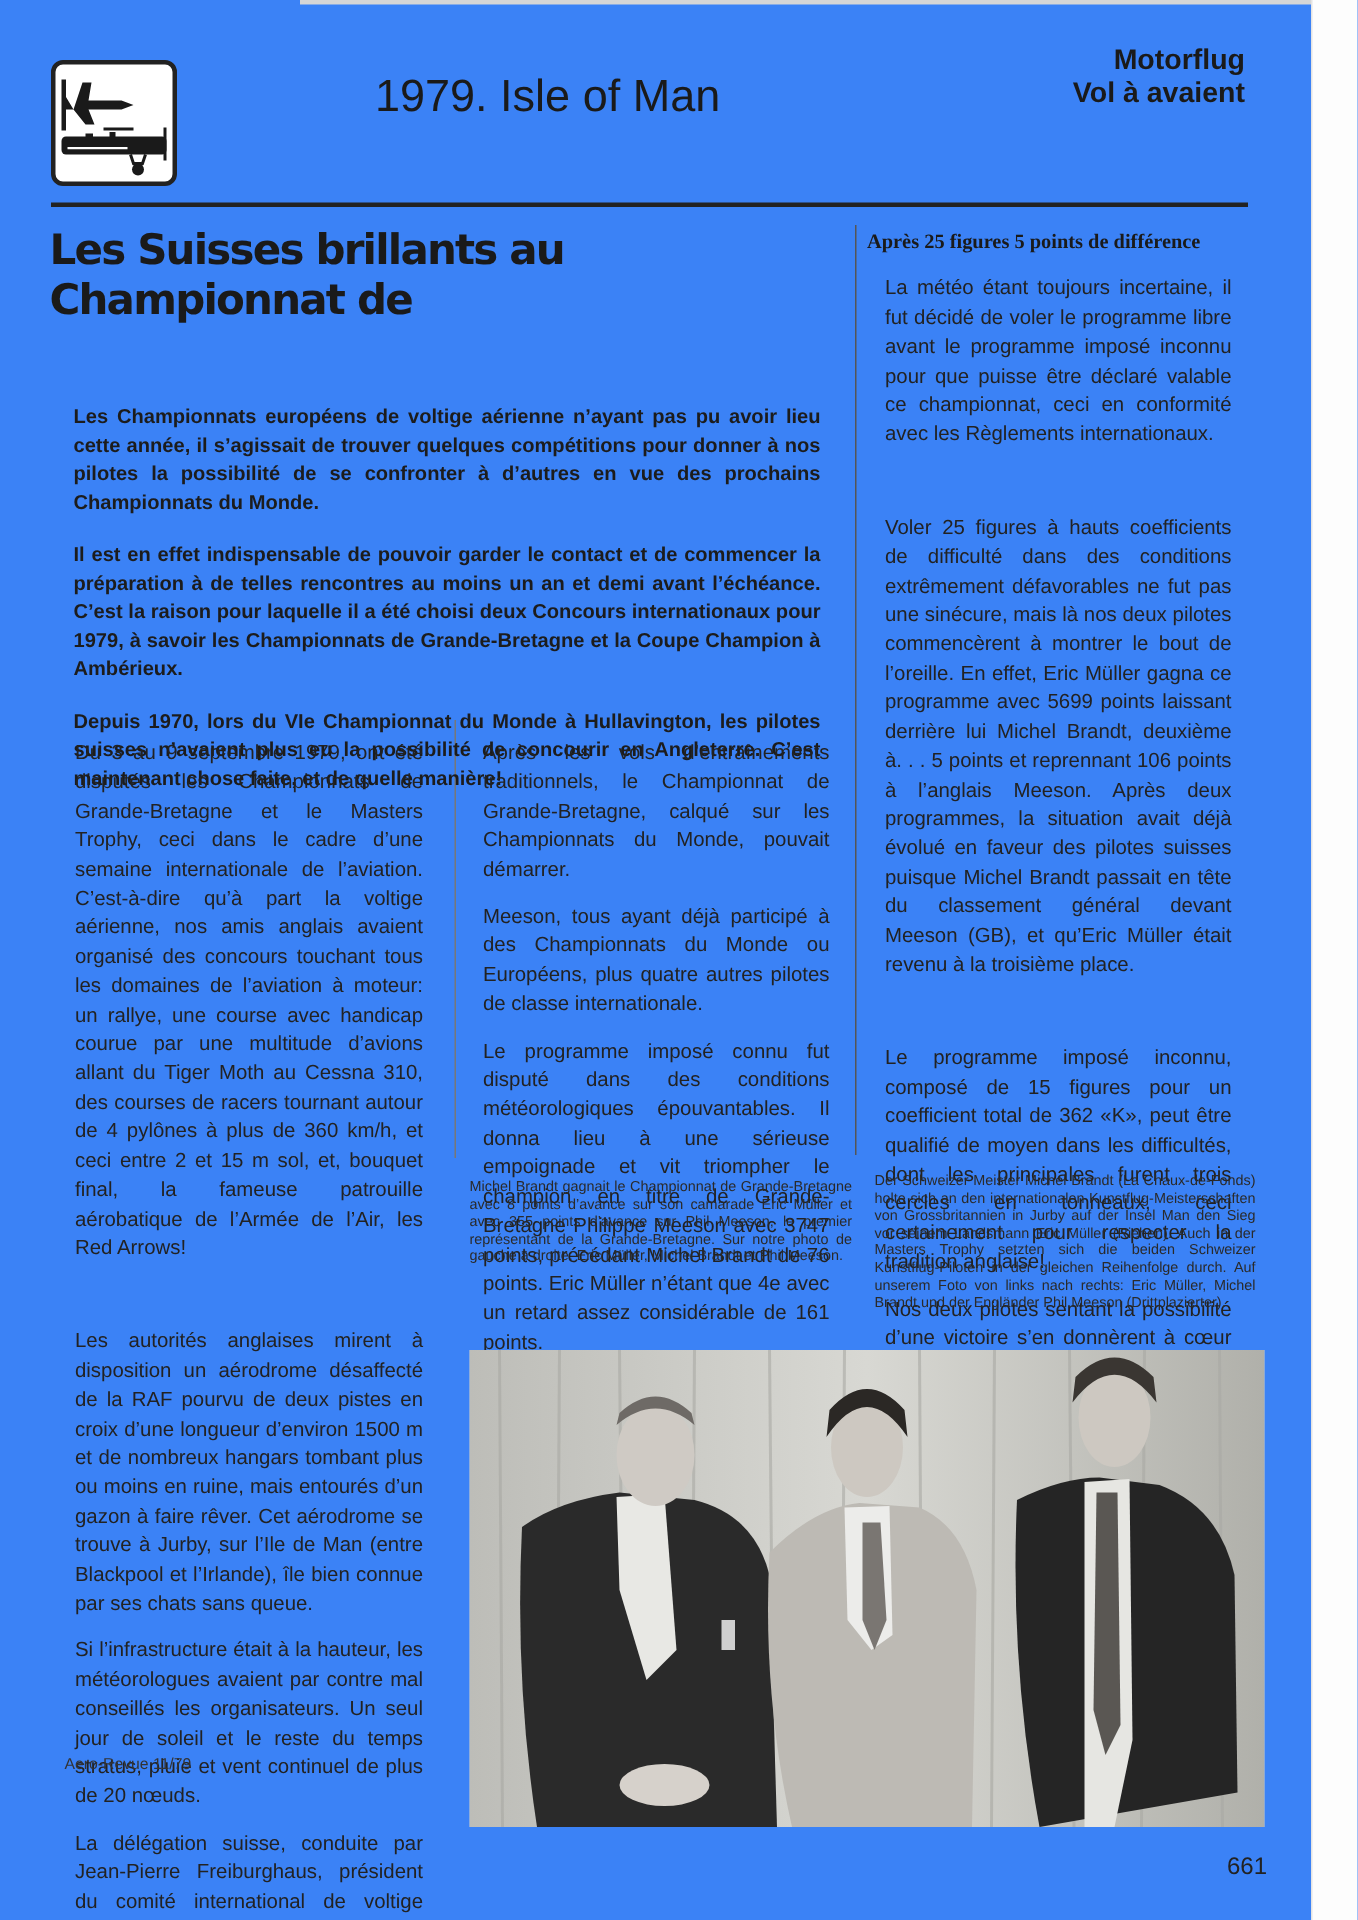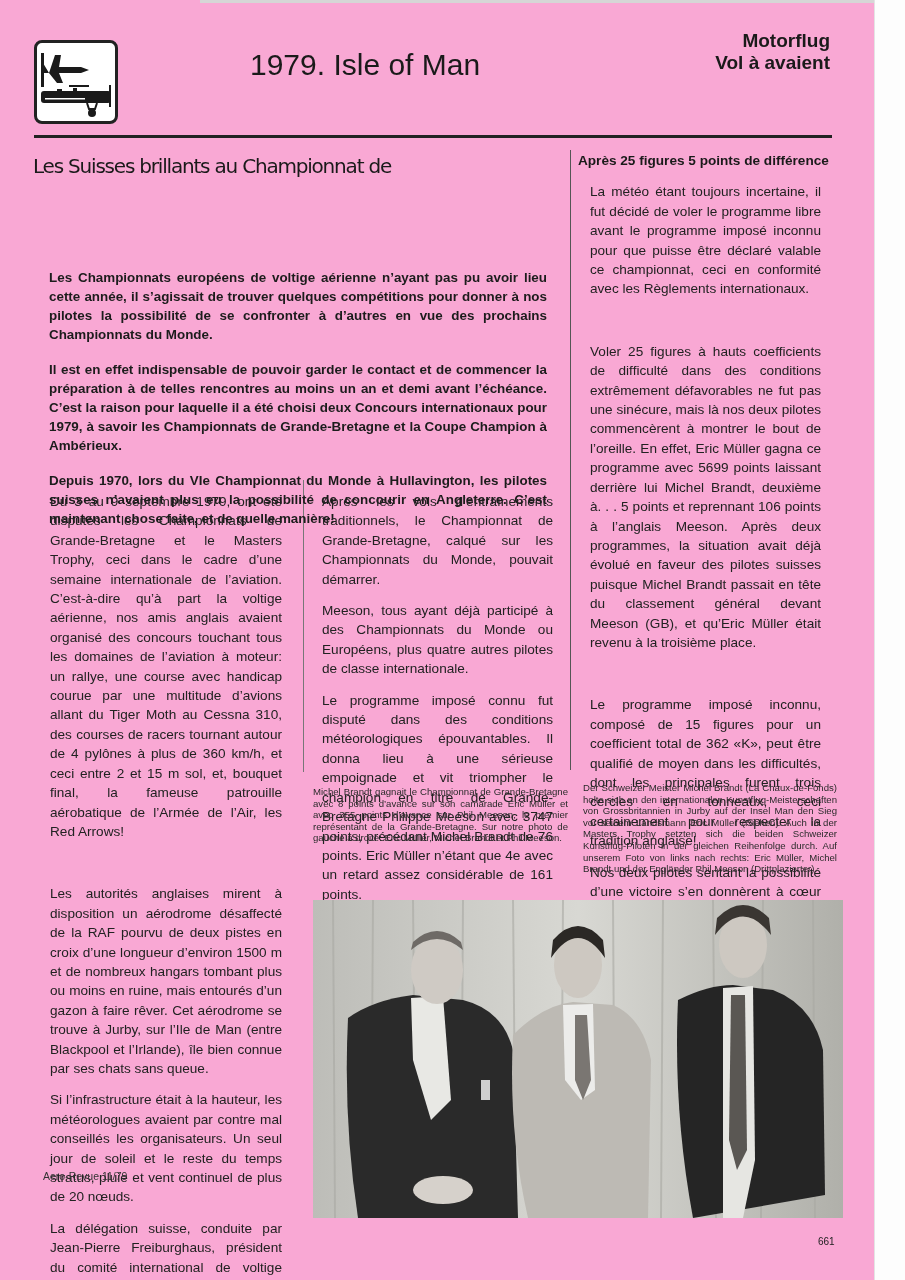--- a/index.html
+++ b/index.html
@@ -3,57 +3,57 @@
 <meta charset="utf-8">
 <style>
   html, body { margin: 0; padding: 0; }
   body {
     width: 905px; height: 1280px; overflow: hidden;
     background: #f7f7f5;
     font-family: "Liberation Sans", "DejaVu Sans", sans-serif;
     color: #1e1e1e;
     position: relative;
   }
-  .page { position: absolute; inset: 0; background: #f9a8d4; }
+  .page { position: absolute; inset: 0; background: #3b82f6; }
   .edge-right { position: absolute; top: 0; right: 0; width: 30px; height: 1280px; background: #fdfdfd; border-left: 1px solid #e4e4e4; }
   .top-shadow { position: absolute; top: 0; left: 200px; width: 700px; height: 3px; background: #d6d6d6; }
 
   .logo { position: absolute; left: 34px; top: 40px; width: 84px; height: 84px; border: 3px solid #222; border-radius: 8px; box-sizing: border-box; background: #fff; }
   .logo svg { position: absolute; left: 0; top: 0; }
 
   .section-title { position: absolute; left: 250px; top: 48px; font-size: 30px; font-family: "Liberation Sans", sans-serif; color: #1a1a1a; letter-spacing: 0; }
   .rubric { position: absolute; right: 75px; top: 30px; text-align: right; font-weight: bold; font-size: 19px; line-height: 22px; color: #1a1a1a; }
 
   .rule-top { position: absolute; left: 34px; top: 135px; width: 798px; height: 3px; background: #222; }
 
-  .headline { position: absolute; left: 33px; top: 150px; width: 535px; font-family: "DejaVu Sans", sans-serif; font-weight: normal; font-size: 20px; line-height: 33px; letter-spacing: -1.2px; color: #1a1a1a; }
+  .headline { position: absolute; left: 33px; top: 150px; width: 535px; font-family: "DejaVu Sans", sans-serif; font-weight: bold; font-size: 28px; line-height: 33px; letter-spacing: -1.2px; color: #1a1a1a; }
 
   .vrule { position: absolute; left: 570px; top: 150px; width: 1px; height: 620px; background: #555; }
   .vrule2 { position: absolute; left: 303px; top: 480px; width: 1px; height: 292px; background: #777; }
 
   .lead { position: absolute; left: 33px; top: 252px; width: 530px; font-weight: bold; font-size: 13.4px; line-height: 19px; text-align: justify; color: #1c1c1c; }
   .lead p { margin: 16px; }
 
   .col { position: absolute; font-size: 13.6px; line-height: 19.4px; text-align: justify; color: #222; hyphens: manual; }
   .col p { margin: 12px; }
-  .col h3 { margin: 0; font-size: 13.6px; line-height: 19.4px; font-weight: bold; color: #1a1a1a; text-align: left; }
+  .col h3 { margin: 0; font-size: 13.6px; line-height: 19.4px; font-weight: bold; color: #1a1a1a; text-align: left; font-family: Liberation Serif, serif; }
   .col1 { left: 38px; top: 480px; width: 256px; }
   .col2 { left: 310px; top: 480px; width: 255px; }
   .col3 { left: 578px; top: 151px; width: 255px; }
   .gap { height: 19px; }
 
   .caption { position: absolute; font-size: 9.6px; line-height: 11.6px; text-align: justify; color: #2a2a2a; }
   .cap-fr { left: 313px; top: 786px; width: 255px; }
   .cap-de { left: 583px; top: 782px; width: 254px; }
 
   .photo { position: absolute; left: 313px; top: 900px; width: 530px; height: 318px; background: #cfcfcb; overflow: hidden; }
   .photo svg { position: absolute; left: 0; top: 0; }
 
   .footer-left { position: absolute; left: 43px; top: 1170px; font-size: 10.5px; color: #333; }
-  .footer-right { position: absolute; left: 818px; top: 1236px; font-size: 10px; color: #222; }
+  .footer-right { position: absolute; left: 818px; top: 1236px; font-size: 16px; color: #222; }
 </style>
 </head>
 <body>
 
 <div class="page">
   <div class="top-shadow"></div>
   <div class="edge-right"></div>
 
   <div class="logo">
     <svg width="78" height="78" viewBox="0 0 78 78">

